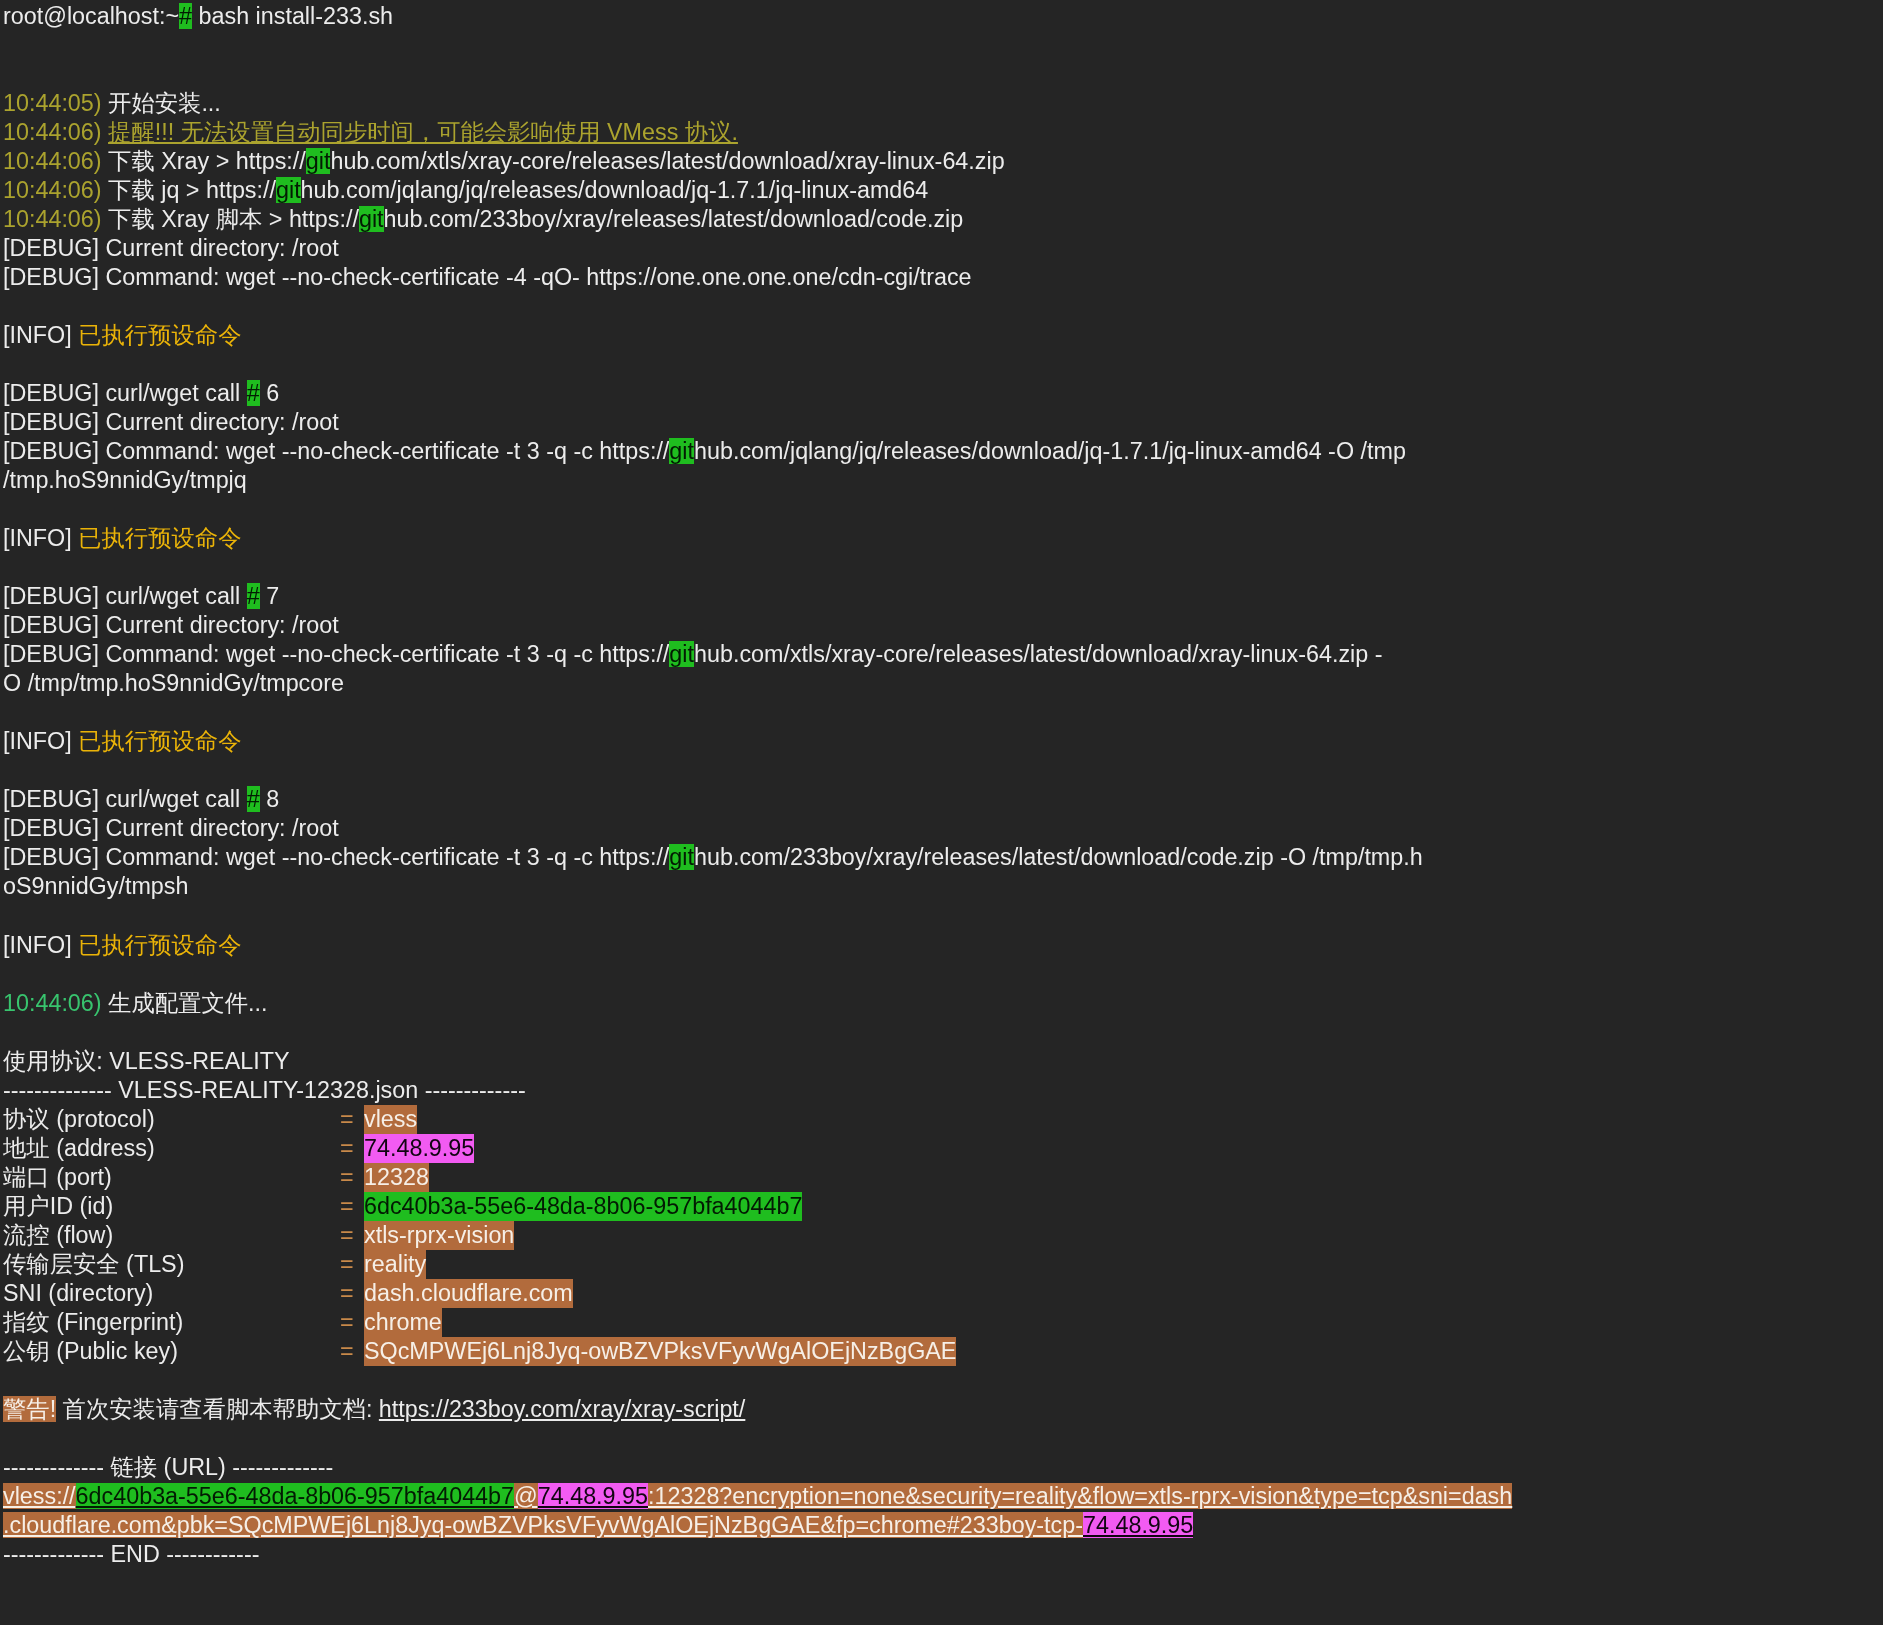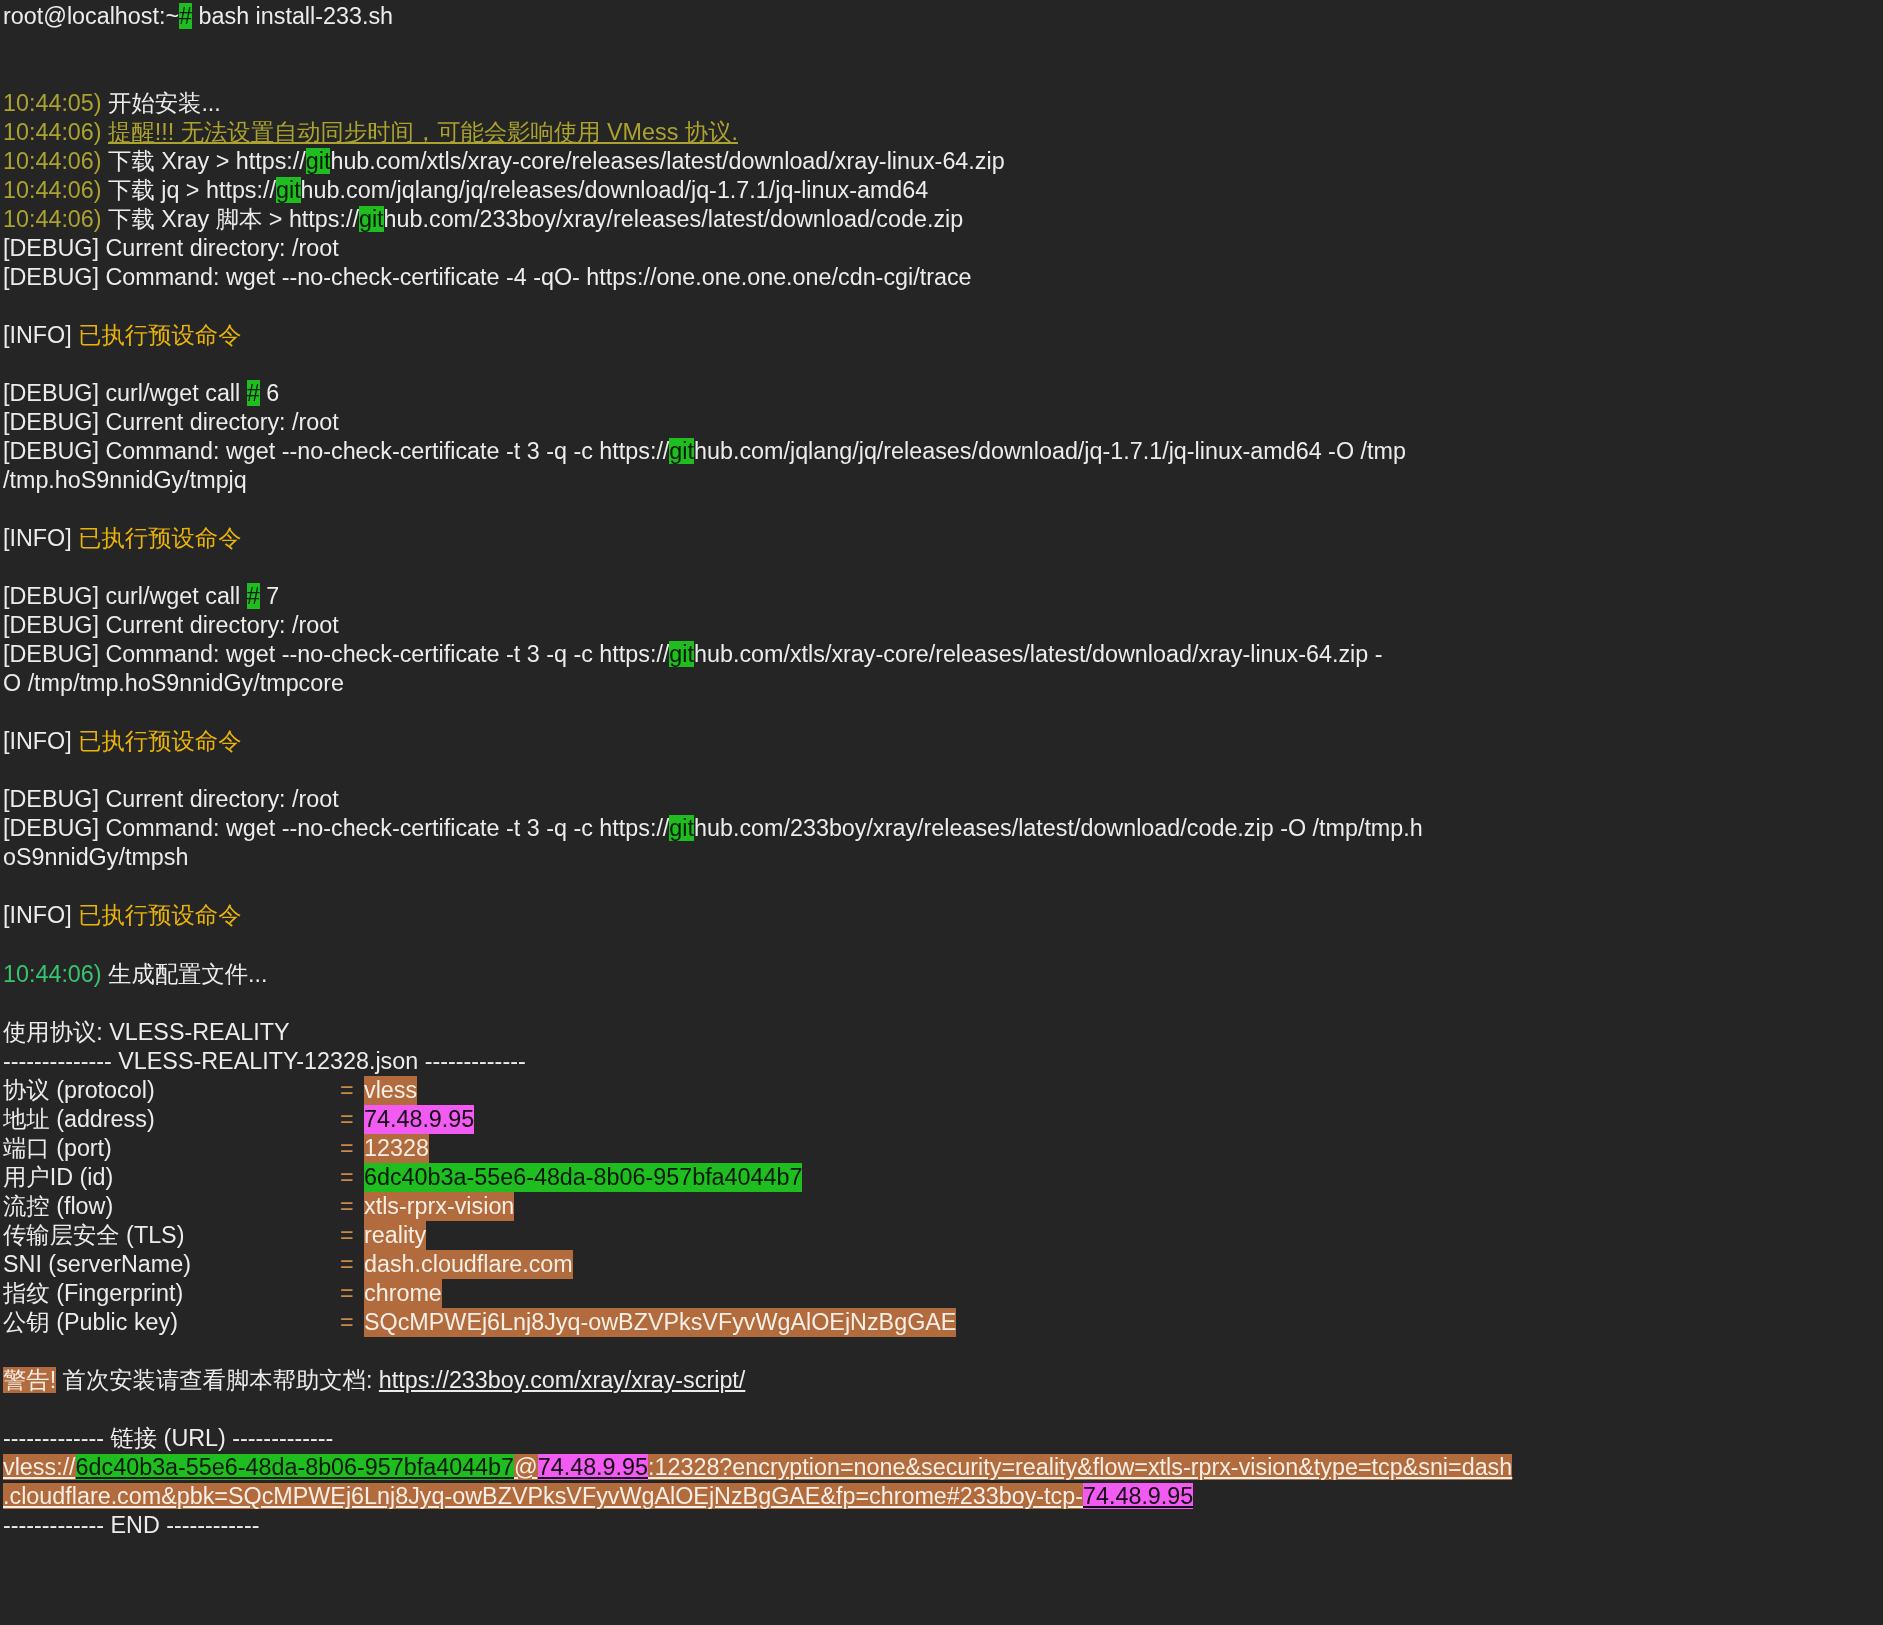--- a/index.html
+++ b/index.html
@@ -51,37 +51,38 @@
     <div class="line"></div>
     <div class="line"><span class="st-fg">[INFO] </span><span class="st-dim">已执行预设命令</span></div>
     <div class="line"></div>
     <div class="line"><span class="st-fg">[DEBUG] curl/wget call </span><span class="st-hlg">#</span><span class="st-fg"> 7</span></div>
     <div class="line"><span class="st-fg">[DEBUG] Current directory: /root</span></div>
     <div class="line"><span class="st-fg">[DEBUG] Command: wget --no-check-certificate -t 3 -q -c https://</span><span class="st-hlg">git</span><span class="st-fg">hub.com/xtls/xray-core/releases/latest/download/xray-linux-64.zip -</span></div>
     <div class="line"><span class="st-fg">O /tmp/tmp.hoS9nnidGy/tmpcore</span></div>
     <div class="line"></div>
     <div class="line"><span class="st-fg">[INFO] </span><span class="st-dim">已执行预设命令</span></div>
     <div class="line"></div>
+    <div class="line"><span class="st-fg">[DEBUG] curl/wget call </span><span class="st-hlg">#</span><span class="st-fg"> 8</span></div>
     <div class="line"><span class="st-fg">[DEBUG] Current directory: /root</span></div>
     <div class="line"><span class="st-fg">[DEBUG] Command: wget --no-check-certificate -t 3 -q -c https://</span><span class="st-hlg">git</span><span class="st-fg">hub.com/233boy/xray/releases/latest/download/code.zip -O /tmp/tmp.h</span></div>
     <div class="line"><span class="st-fg">oS9nnidGy/tmpsh</span></div>
     <div class="line"></div>
     <div class="line"><span class="st-fg">[INFO] </span><span class="st-dim">已执行预设命令</span></div>
     <div class="line"></div>
     <div class="line"><span class="st-green">10:44:06) </span><span class="st-fg">生成配置文件...</span></div>
     <div class="line"></div>
     <div class="line"><span class="st-fg">使用协议: VLESS-REALITY</span></div>
     <div class="line"><span class="st-fg">-------------- VLESS-REALITY-12328.json -------------</span></div>
     <div class="line"><span class="st-fg">协议 (protocol)</span><span class="st-eq cfg-eq">=</span><span class="st-hlb cfg-val">vless</span></div>
     <div class="line"><span class="st-fg">地址 (address)</span><span class="st-eq cfg-eq">=</span><span class="st-hlm cfg-val">74.48.9.95</span></div>
     <div class="line"><span class="st-fg">端口 (port)</span><span class="st-eq cfg-eq">=</span><span class="st-hlb cfg-val">12328</span></div>
     <div class="line"><span class="st-fg">用户ID (id)</span><span class="st-eq cfg-eq">=</span><span class="st-hlg cfg-val">6dc40b3a-55e6-48da-8b06-957bfa4044b7</span></div>
     <div class="line"><span class="st-fg">流控 (flow)</span><span class="st-eq cfg-eq">=</span><span class="st-hlb cfg-val">xtls-rprx-vision</span></div>
     <div class="line"><span class="st-fg">传输层安全 (TLS)</span><span class="st-eq cfg-eq">=</span><span class="st-hlb cfg-val">reality</span></div>
-    <div class="line"><span class="st-fg">SNI (serverName)</span><span class="st-eq cfg-eq">=</span><span class="st-hlb cfg-val">dash.cloudflare.com</span></div>
+    <div class="line"><span class="st-fg">SNI (directory)</span><span class="st-eq cfg-eq">=</span><span class="st-hlb cfg-val">dash.cloudflare.com</span></div>
     <div class="line"><span class="st-fg">指纹 (Fingerprint)</span><span class="st-eq cfg-eq">=</span><span class="st-hlb cfg-val">chrome</span></div>
     <div class="line"><span class="st-fg">公钥 (Public key)</span><span class="st-eq cfg-eq">=</span><span class="st-hlb cfg-val">SQcMPWEj6Lnj8Jyq-owBZVPksVFyvWgAlOEjNzBgGAE</span></div>
     <div class="line"></div>
     <div class="line"><span class="st-hlb">警告!</span><span class="st-fg"> 首次安装请查看脚本帮助文档: </span><span class="st-fg st-u">https://233boy.com/xray/xray-script/</span></div>
     <div class="line"></div>
     <div class="line"><span class="st-fg">------------- 链接 (URL) -------------</span></div>
     <div class="line"><span class="st-hlb st-u">vless://</span><span class="st-hlg st-u">6dc40b3a-55e6-48da-8b06-957bfa4044b7</span><span class="st-hlb st-u">@</span><span class="st-hlm st-u">74.48.9.95</span><span class="st-hlb st-u">:12328?encryption=none&amp;security=reality&amp;flow=xtls-rprx-vision&amp;type=tcp&amp;sni=dash</span></div>
     <div class="line"><span class="st-hlb st-u">.cloudflare.com&amp;pbk=SQcMPWEj6Lnj8Jyq-owBZVPksVFyvWgAlOEjNzBgGAE&amp;fp=chrome#233boy-tcp-</span><span class="st-hlm st-u">74.48.9.95</span></div>
     <div class="line"><span class="st-fg">------------- END ------------</span></div>
   </div>

